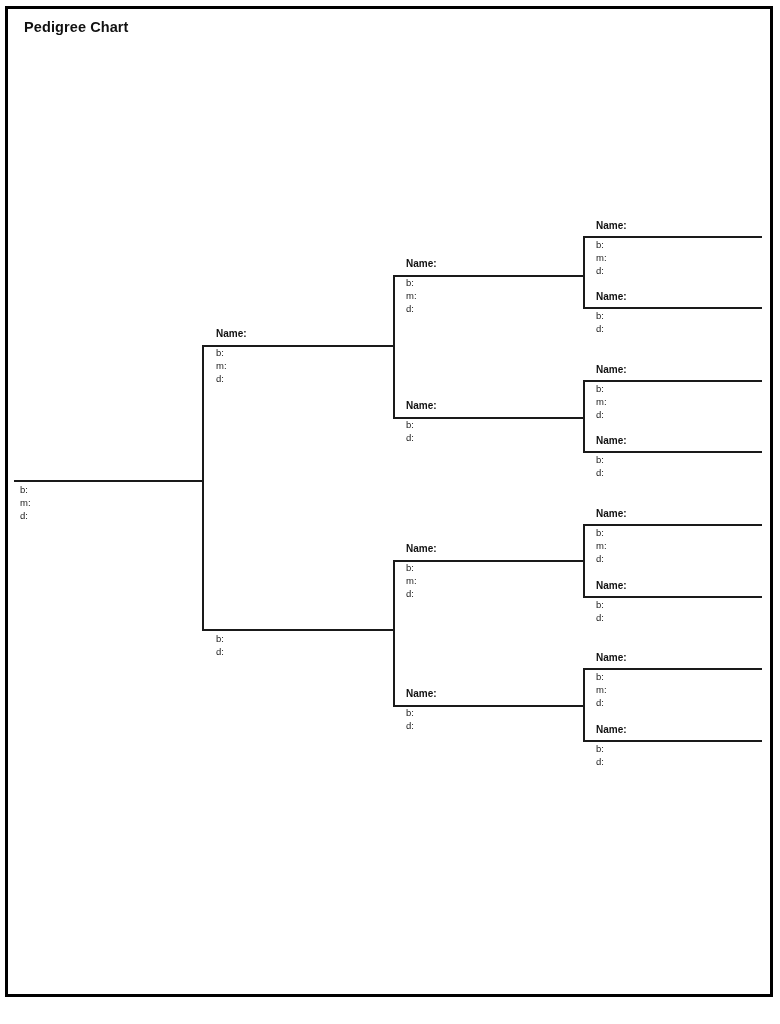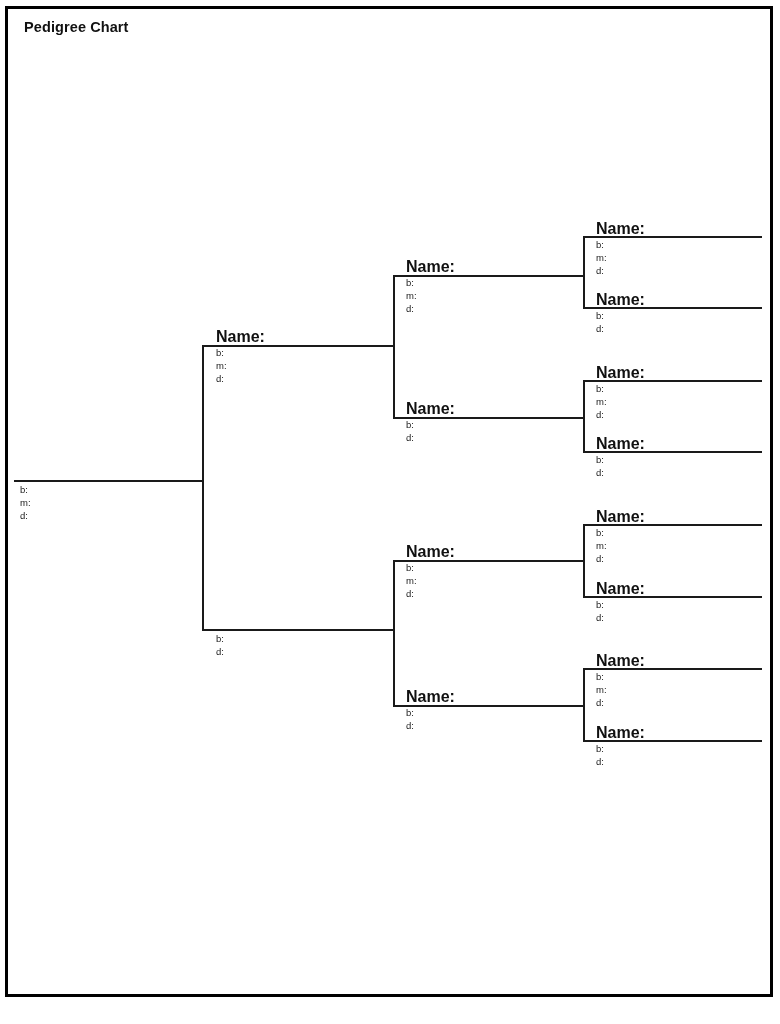--- a/index.html
+++ b/index.html
@@ -42,21 +42,21 @@
   .node {
     position: absolute;
   }
   .node-line {
     position: absolute;
     height: 0;
     border-top: 2px solid #1a1a1a;
   }
   .node-name {
     position: absolute;
-    font-size: 16px;
+    font-size: 10px;
     font-weight: bold;
     color: #111111;
     white-space: nowrap;
   }
   .node-fields {
     position: absolute;
     font-size: 9.5px;
     line-height: 13.2px;
     color: #1a1a1a;
     white-space: nowrap;

